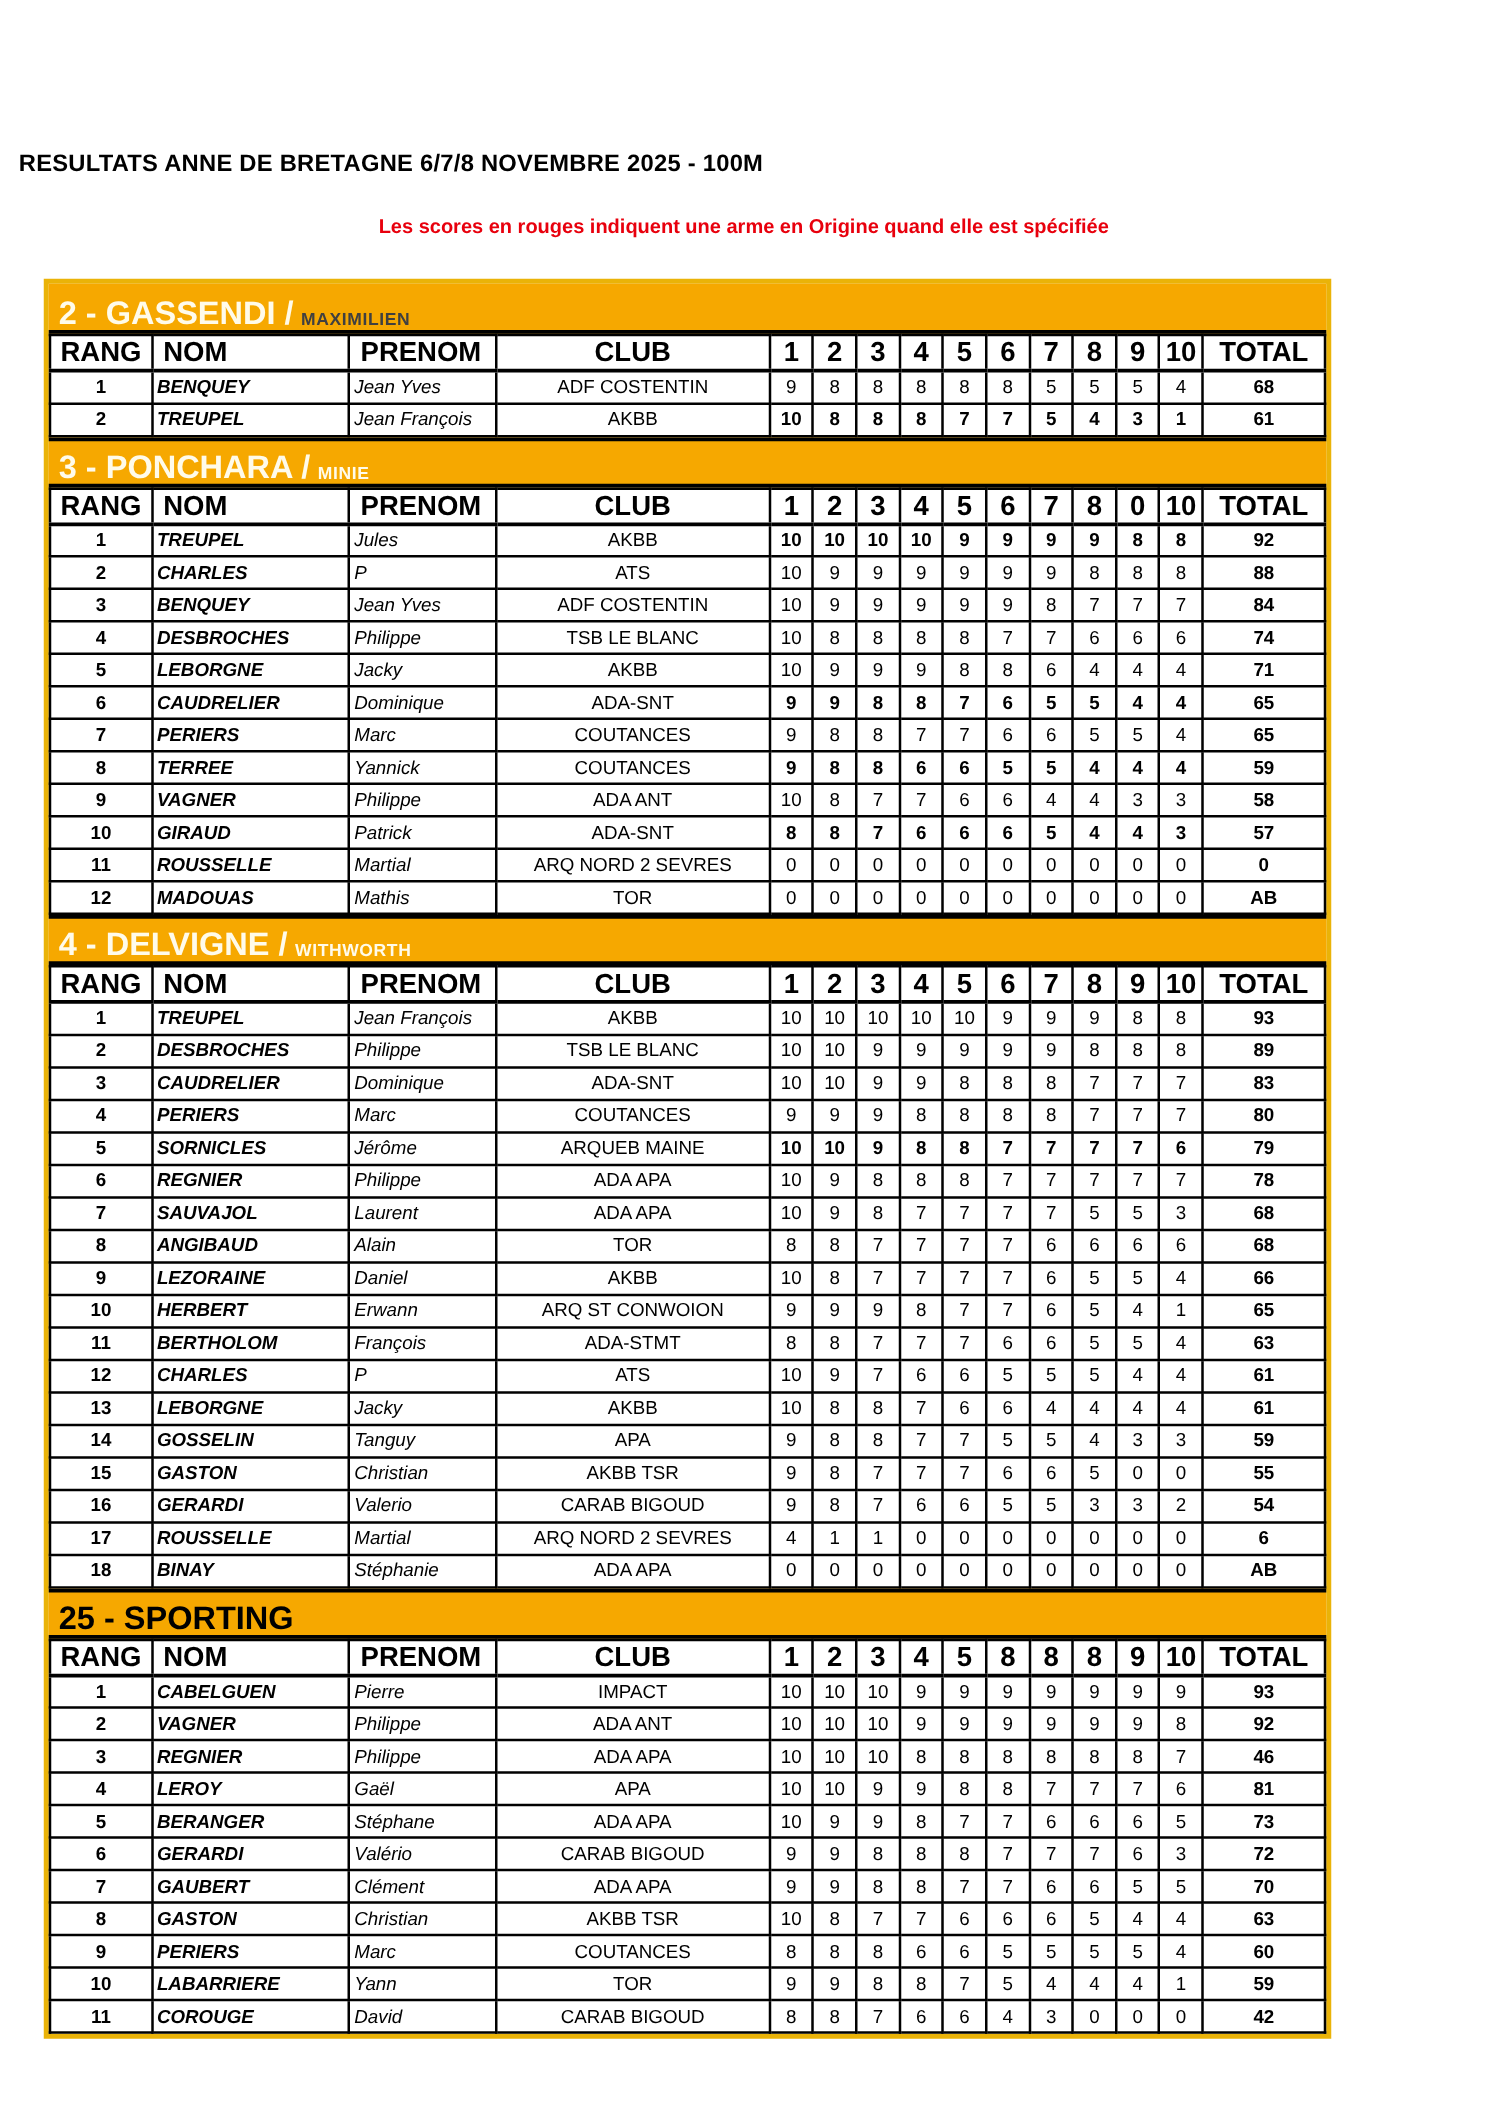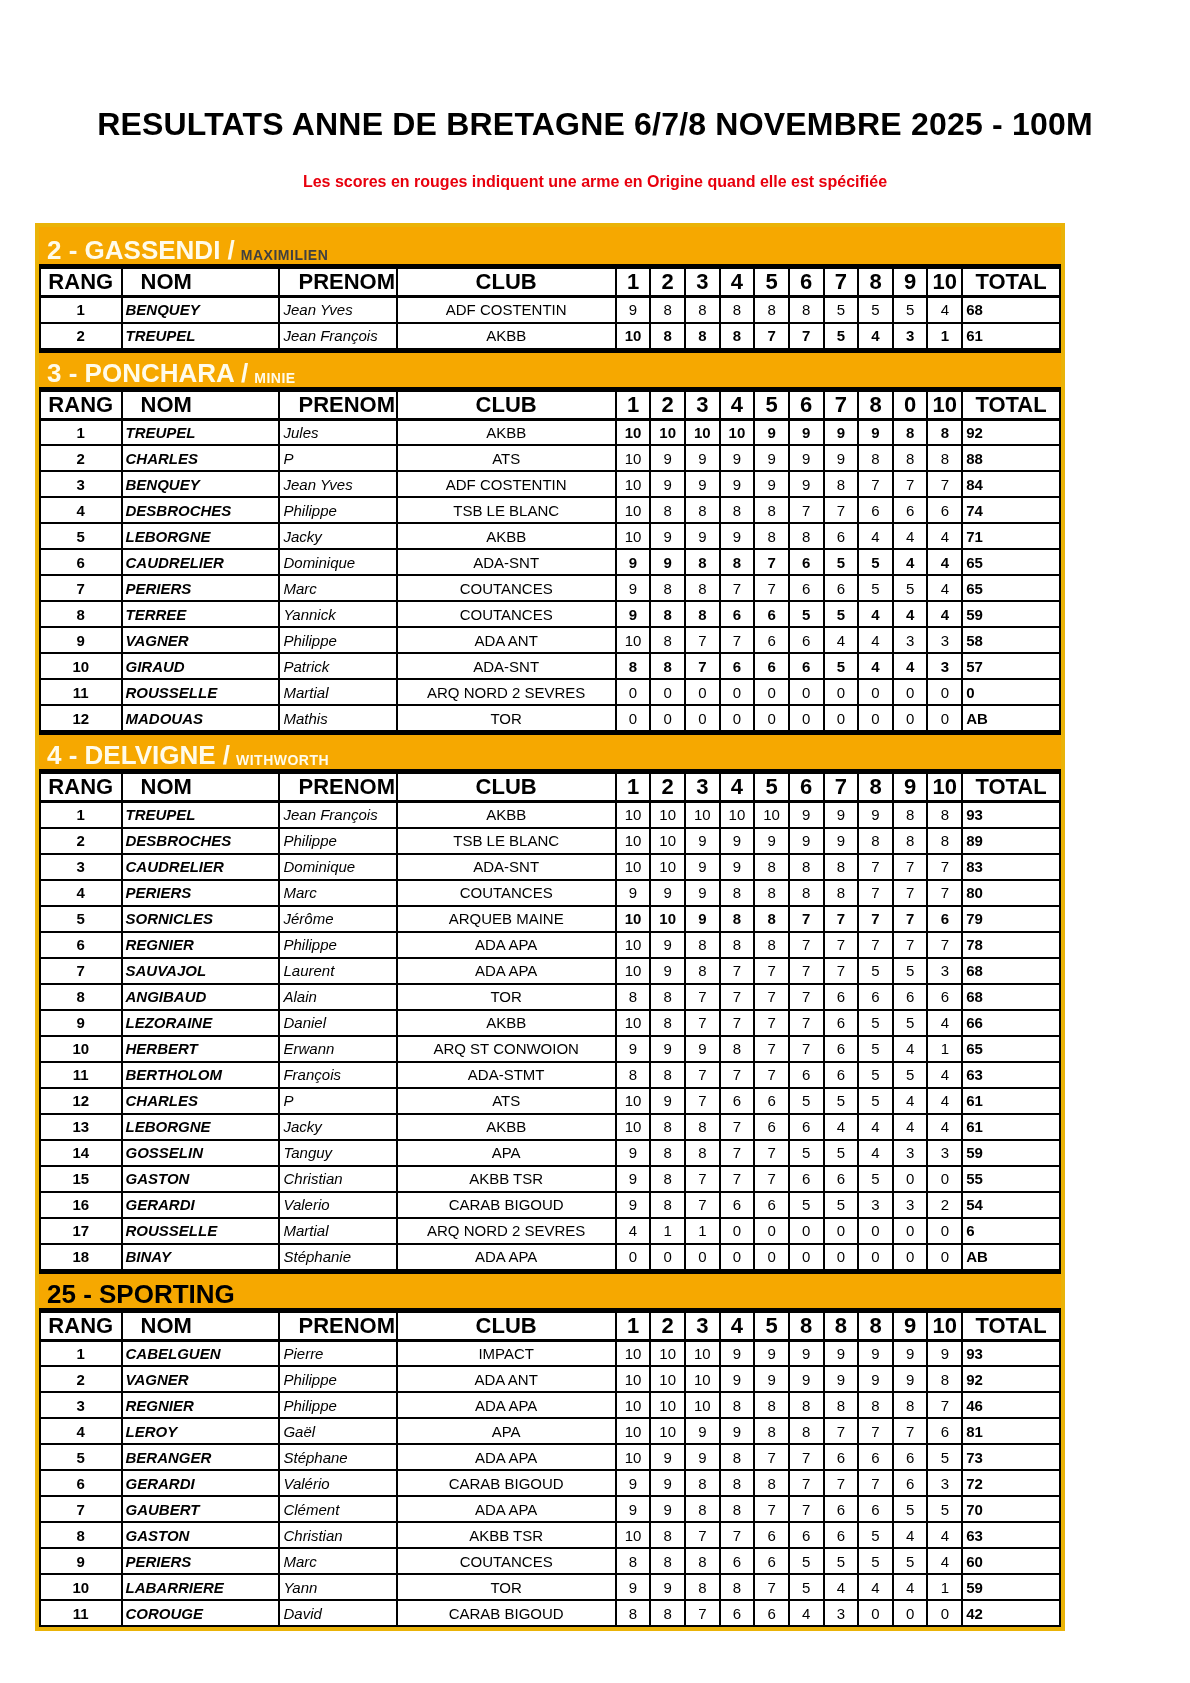--- a/index.html
+++ b/index.html
@@ -4,24 +4,23 @@
 <style>
   html,body{margin:0;padding:0;background:#ffffff;}
   body{
     width:1190px;height:1683px;
     font-family:"Liberation Sans", sans-serif;
     color:#000;
     position:relative;
   }
   .page{padding-top:106px;}
   .doc-title{
-    text-align:center;
-    font-size:32px;
+    font-size:19px;
     font-weight:bold;
-    margin:0;
+    margin:15px;
     letter-spacing:0.2px;
   }
   .legend{
     text-align:center;
     font-size:16px;
     font-weight:bold;
     color:#e8000d;
     margin-top:30px;
   }
   .tables-wrap{
@@ -73,27 +72,27 @@
     white-space:nowrap;
   }
   table.results th{
     font-size:22px;
     font-weight:bold;
     height:28px;
     border-bottom:3px solid #000;
     text-align:center;
     padding:0 2px;
   }
-  table.results th.h-left{text-align:left;padding-left:18px;}
+  table.results th.h-left{text-align:left;padding-left:8px;}
   td.rank-cell{text-align:center;font-weight:bold;}
   td.name-cell{font-weight:bold;font-style:italic;text-align:left;padding-left:5px;border-radius:12px;}
   td.firstname-cell{font-style:italic;text-align:left;padding-left:5px;}
   td.club-cell{text-align:center;}
   td.score-cell{text-align:center;border-left:1px solid #000;border-right:1px solid #000;}
-  td.total-cell{text-align:left;font-weight:bold;border-left:2px solid #000;}
+  td.total-cell{text-align:center;font-weight:bold;border-left:2px solid #000;}
   tr.origin td.score-cell{font-weight:bold;}
 </style>
 </head>
 <body>
 
 <div class="page">
   <h1 class="doc-title">RESULTATS ANNE DE BRETAGNE 6/7/8 NOVEMBRE 2025 - 100M</h1>
   <div class="legend" style="color: rgb(232, 0, 13);">Les scores en rouges indiquent une arme en Origine quand elle est spécifiée</div>
   <div class="tables-wrap">
       <div class="section">

